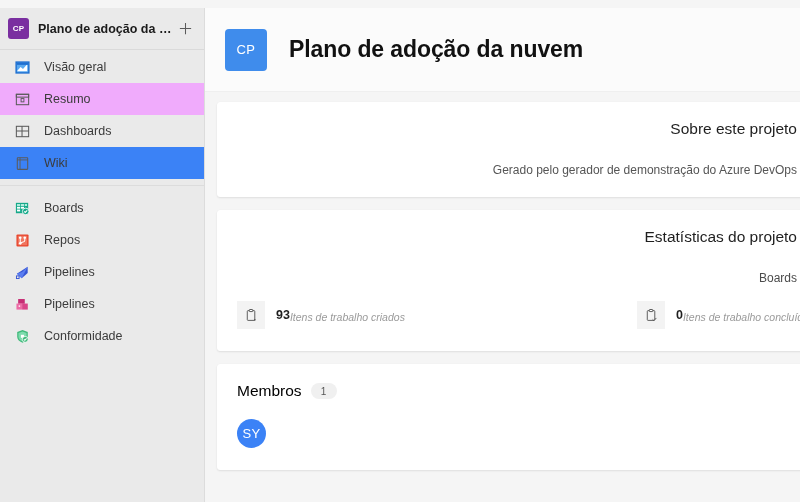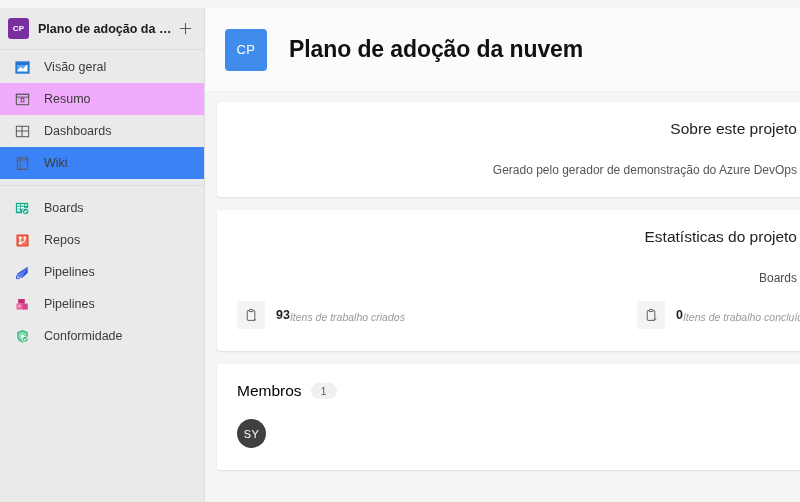--- a/index.html
+++ b/index.html
@@ -248,23 +248,23 @@
     justify-content: center;
   }
   .members-list {
     margin-top: 19px;
     display: flex;
   }
   .avatar {
     width: 29px;
     height: 29px;
     border-radius: 50%;
-    background: #404040;
+    background: #3b82f6;
     color: #ffffff;
-    font-size: 11px;
+    font-size: 13px;
     display: flex;
     align-items: center;
     justify-content: center;
     letter-spacing: .3px;
   }
 </style>
 </head>
 <body>
 
 <div class="app">

